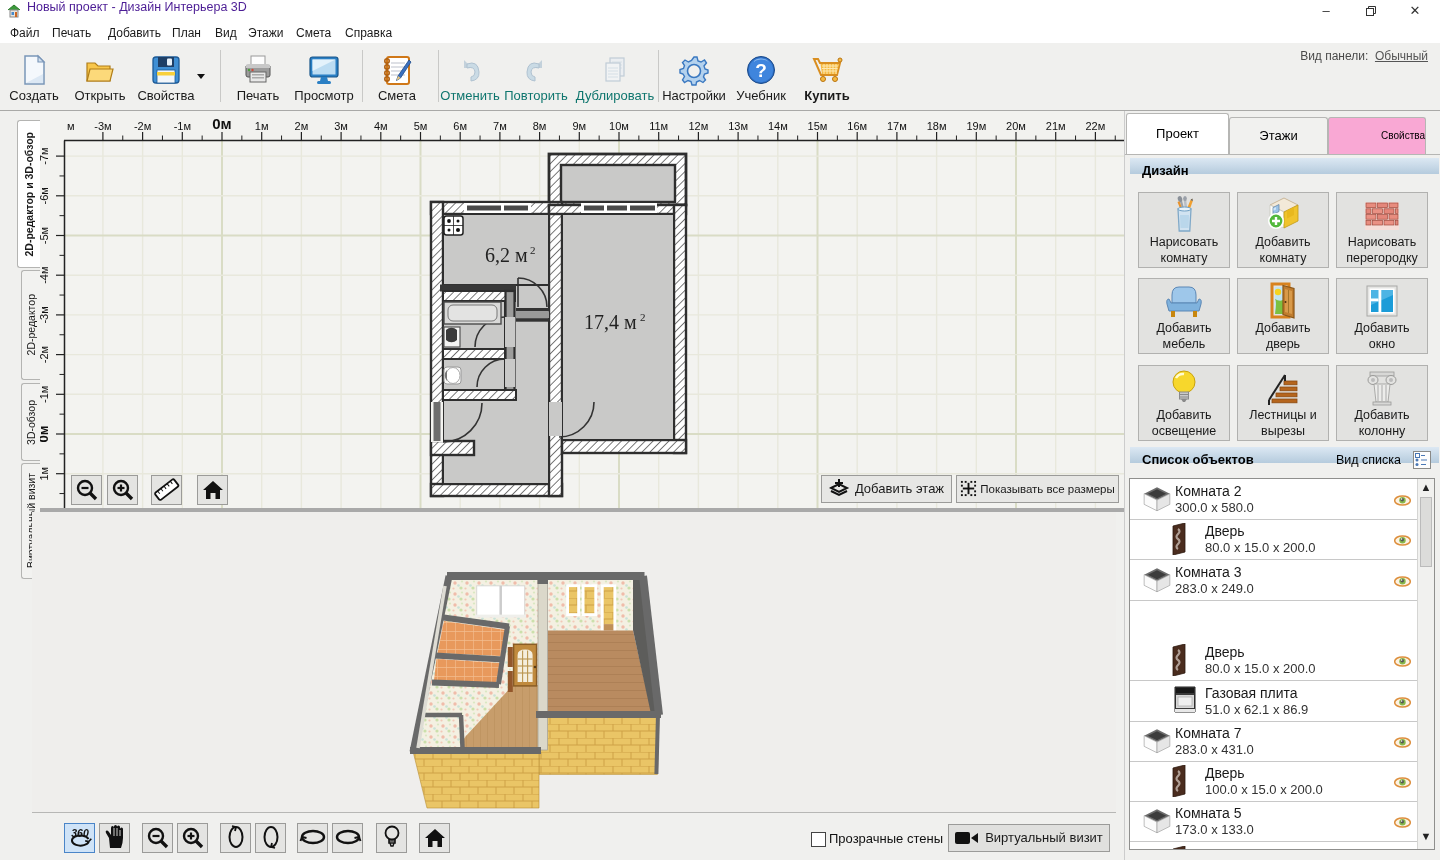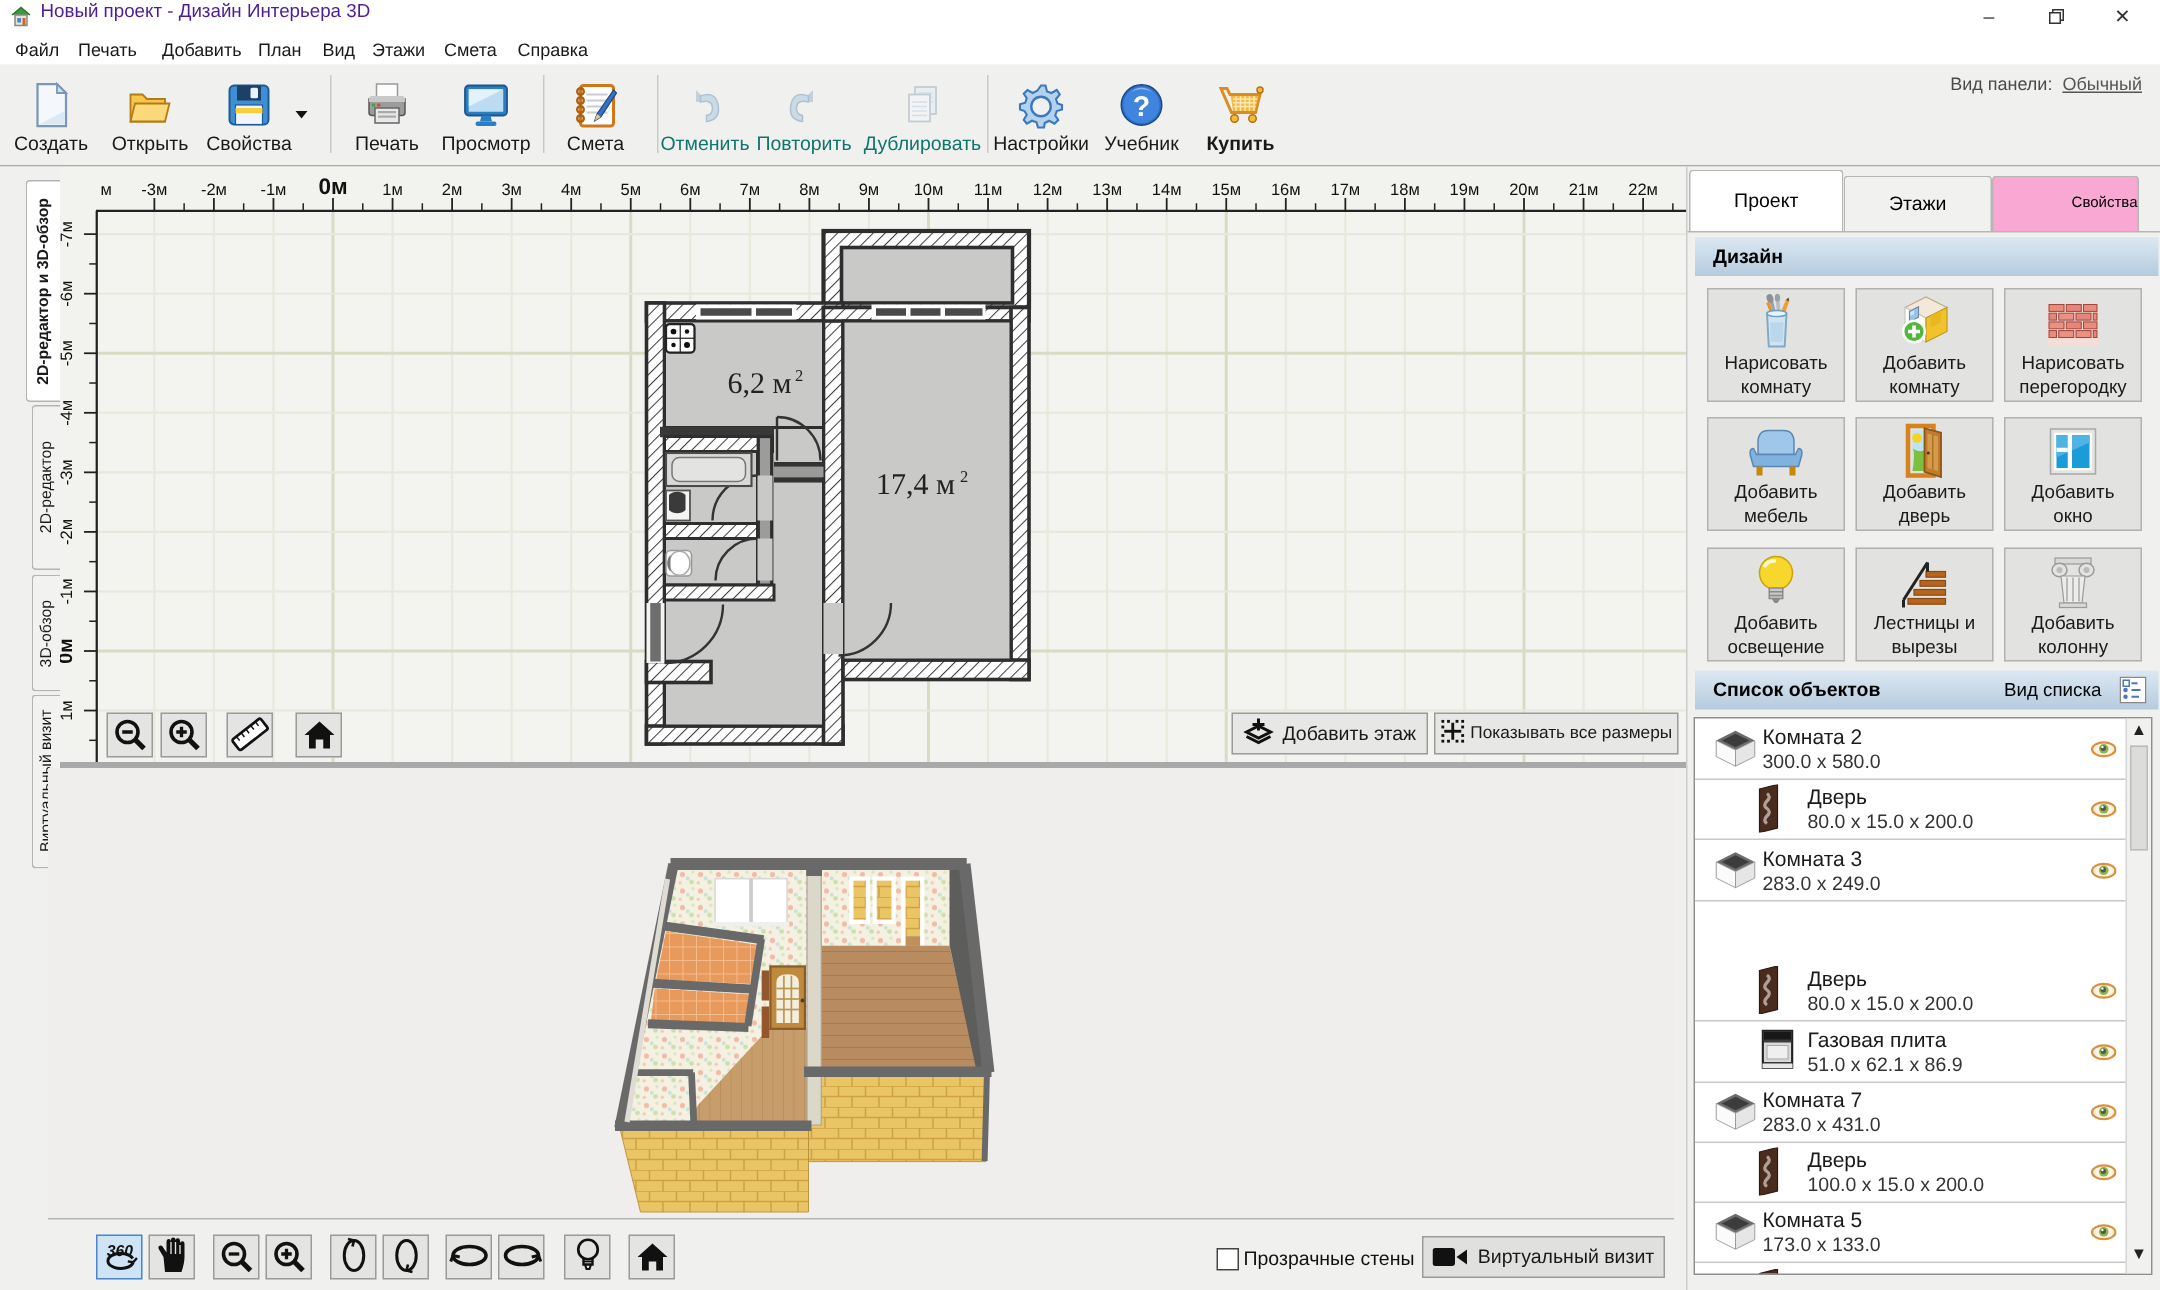--- a/index.html
+++ b/index.html
@@ -21,21 +21,21 @@
 .vtab.act{left:17px;width:23px;background:#ffffff;}
 .vtab span{writing-mode:vertical-rl;transform:rotate(180deg);font-size:10.5px;color:#1a1a1a;white-space:nowrap;}
 .vtab.act span{font-weight:bold;}
 #area2d{left:40px;top:111px;width:1084px;height:397px;background:#f2f2ef;}
 #splitter{left:40px;top:508px;width:1084px;height:4px;background:#a9a9a9;}
 #area3d{left:32px;top:512px;width:1084px;height:348px;background:#efeeec;}
 #ctrl3d{position:absolute;left:0;top:300px;width:1084px;height:48px;background:#f0f0ee;border-top:1px solid #b7b7b5;}
 #rightpanel{left:1124px;top:111px;width:316px;height:749px;background:#f0f0ee;border-left:1px solid #cccccc;box-sizing:border-box;}
 .sqbtn{position:absolute;width:31px;height:30px;background:#e4e4e2;border:1px solid #9b9b99;box-sizing:border-box;text-align:center;}
 .wbtn{position:absolute;height:28px;background:#e7e7e5;border:1px solid #9b9b99;box-sizing:border-box;font-size:13px;color:#1a1a1a;text-align:center;}
-.hdrblue{position:absolute;left:5px;width:309px;height:26px;background:linear-gradient(#dce8f3,#b5cbdd);}
+.hdrblue{position:absolute;left:5px;width:309px;height:16px;background:linear-gradient(#dce8f3,#b5cbdd);}
 .hdrblue b{position:absolute;left:12px;top:5px;font-size:13px;color:#000;}
 .pbtn{position:absolute;width:92px;height:76px;background:#e2e2e0;border:1px solid #b1b1af;box-sizing:border-box;text-align:center;}
 .pbtn .cap{position:absolute;top:41px;width:100%;font-size:12.5px;line-height:16px;color:#1a1a1a;}
 .pbtn svg{position:absolute;left:50%;top:2px;transform:translateX(-50%);}
 #objlist{position:absolute;left:4px;top:367px;width:306px;height:372px;background:#ffffff;border:1px solid #8f8f8d;box-sizing:border-box;overflow:hidden;}
 .row{position:absolute;left:0;width:288px;height:40px;border-bottom:1px solid #c8c8c8;}
 .row .t1{position:absolute;top:4px;font-size:14px;color:#1a1a1a;}
 .row .t2{position:absolute;top:21px;font-size:13px;color:#333;}
 .scroll{position:absolute;right:0;top:0;width:16px;height:370px;background:#f1f1ef;border-left:1px solid #d5d5d3;}
 </style></head>

